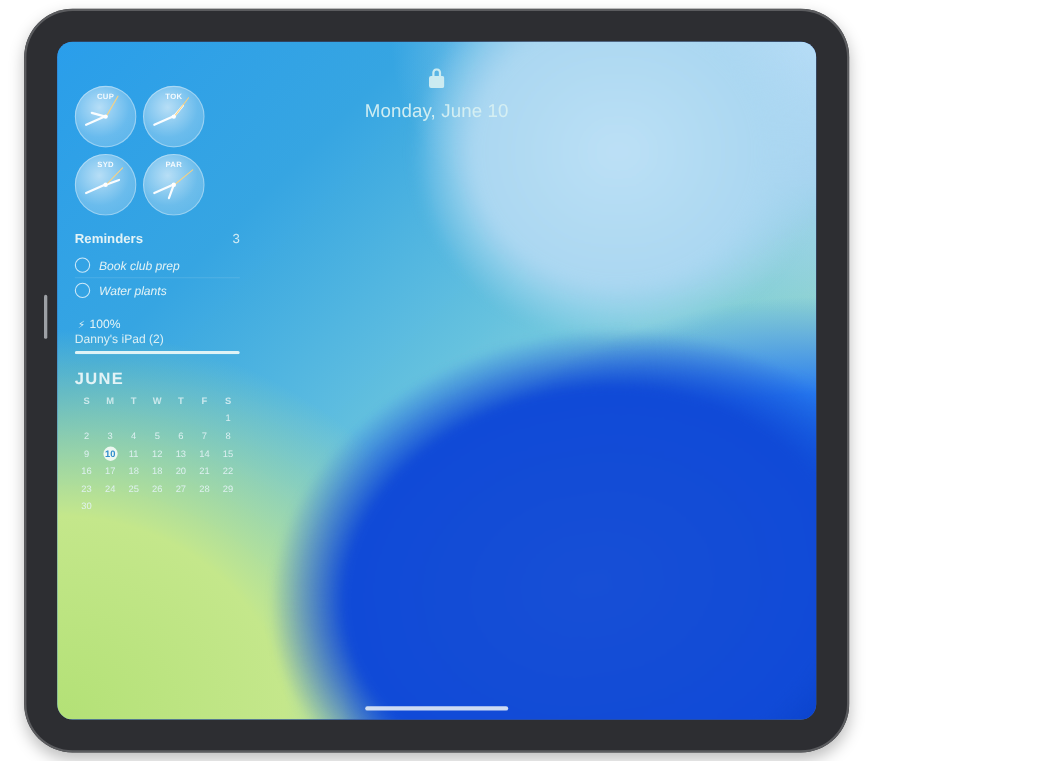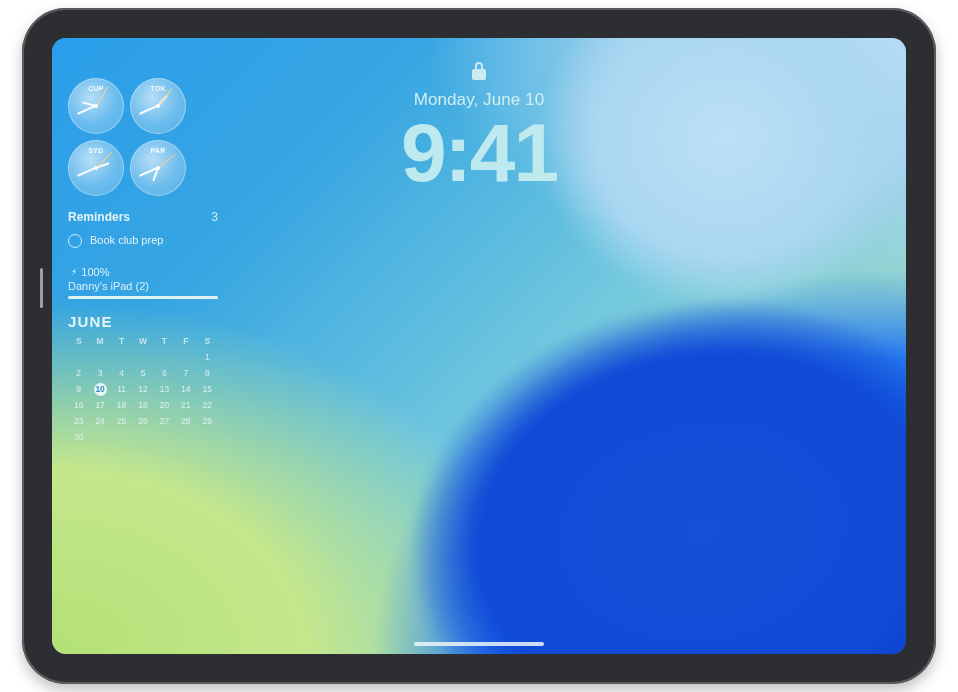--- a/index.html
+++ b/index.html
@@ -11,21 +11,21 @@
     font-family: -apple-system, "Helvetica Neue", Helvetica, Arial, sans-serif;
     -webkit-font-smoothing: antialiased;
     overflow: hidden;
   }
 
   
   .device {
     position: absolute;
     left: 22px;
     top: 8px;
-    width: 914px;
+    width: 750px;
     height: 676px;
     background: #2d2e32;
     border-radius: 44px;
     box-shadow: inset 0 0 0 2px #5b5c5f, 0 6px 14px rgba(0,0,0,0.25);
   }
   .screen {
     position: absolute;
     left: 30px;
     top: 30px;
     right: 30px;
@@ -174,21 +174,21 @@
   .clock .hour { width: 2px; height: 14px; margin-left: -1px; margin-top: -14px; opacity: 0.95; }
   .clock .minute { width: 1.5px; height: 20px; margin-left: -0.75px; margin-top: -20px; opacity: 0.95; }
   .clock .sec { width: 1px; height: 22px; margin-left: -0.5px; margin-top: -22px; background: #ffd27a; opacity: 0.9; }
   .clock .pivot { position:absolute; left:50%; top:50%; width:4px;height:4px;margin:-2px; border-radius:50%; background:#fff; }
 
   
   .rem-head { display:flex; justify-content:space-between; align-items:baseline; margin-bottom:6px; }
   .rem-title { font-size: 12px; font-weight: 600; }
   .rem-count { font-size: 12px; opacity: 0.9; }
   .rem-list { list-style:none; margin:0; padding:0; }
-  .rem-item { display:flex; align-items:flex-start; gap:8px; padding:4px 0; font-size:11px; }
+  .rem-item { display:flex; align-items:flex-end; gap:8px; padding:4px 0; font-size:11px;font-style:italic; }
   .rem-item + .rem-item { border-top: 1px solid rgba(255,255,255,0.12); }
   .rem-radio {
     width:12px;height:12px;border:1.5px solid rgba(255,255,255,0.75);
     border-radius:50%; flex:none;
   }
 
   
   .bat-row { display:flex; align-items:center; gap:4px; font-size:11px; margin-bottom:2px;}
   .bat-bolt { font-size:9px; margin-left:-1px; }
   .bat-name { font-size:11px; opacity:0.95; }
@@ -238,21 +238,20 @@
   <div class="screen">
     <div class="wallpaper"></div>
 
     <div class="lock-cluster">
       <div class="lock-icon">
         <svg viewBox="0 0 14 18">
             <path d="M7 0a4 4 0 0 0-4 4v3H2a2 2 0 0 0-2 2v7a2 2 0 0 0 2 2h10a2 2 0 0 0 2-2V9a2 2 0 0 0-2-2h-1V4a4 4 0 0 0-4-4zm0 2a2 2 0 0 1 2 2v3H5V4a2 2 0 0 1 2-2z"></path>
           </svg>
       </div>
       <div class="date-text">Monday, June 10</div>
-      <div class="time-text">9:41</div>
     </div>
 
     <div class="widgets">
 
       <div class="widget">
         <div class="clock-grid" id="clock-grid">
             <div class="clock">
               <div class="clock-face"></div>
               <div class="clock-label">CUP</div>
               <div class="hand hour" style="transform:rotate(285deg)"></div>
@@ -290,20 +289,24 @@
       <div class="widget">
         <div class="rem-head">
           <span class="rem-title">Reminders</span>
           <span class="rem-count">3</span>
         </div>
         <ul class="rem-list" id="rem-list">
             <li class="rem-item">
               <span class="rem-radio"></span>
               <span>Book club prep</span>
             </li>
+            <li class="rem-item">
+              <span class="rem-radio"></span>
+              <span>Water plants</span>
+            </li>
           </ul>
       </div>
 
       <div class="widget">
         <div class="bat-row">
           <span>
             <svg viewBox="0 0 24 12" class="bat-icon">
               <rect x="0.5" y="0.5" width="20" height="11" rx="2" ry="2" fill="none" stroke="rgba(255,255,255,0.9)"></rect>
               <rect x="2" y="2" width="17" height="8" rx="1" fill="rgba(255,255,255,0.9)"></rect>
               <rect x="21.5" y="3.5" width="2" height="5" rx="1" fill="rgba(255,255,255,0.9)"></rect>

